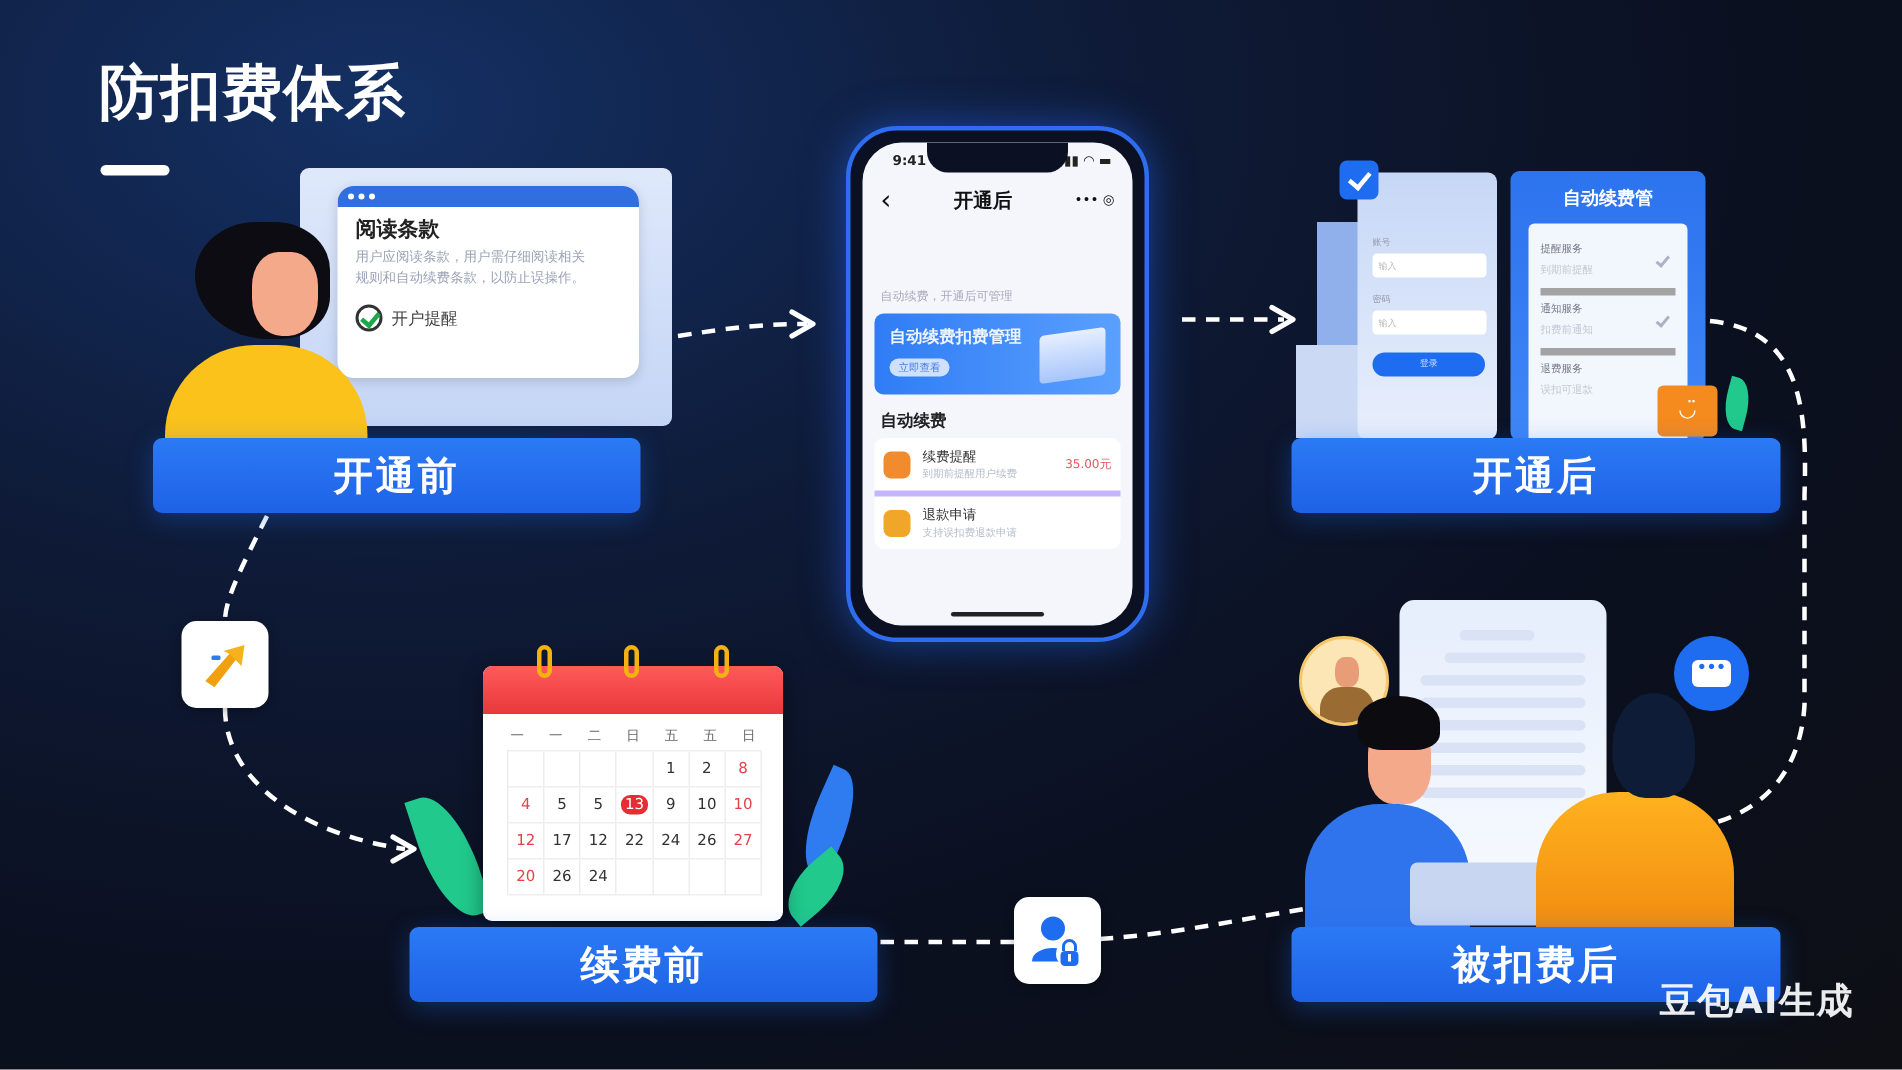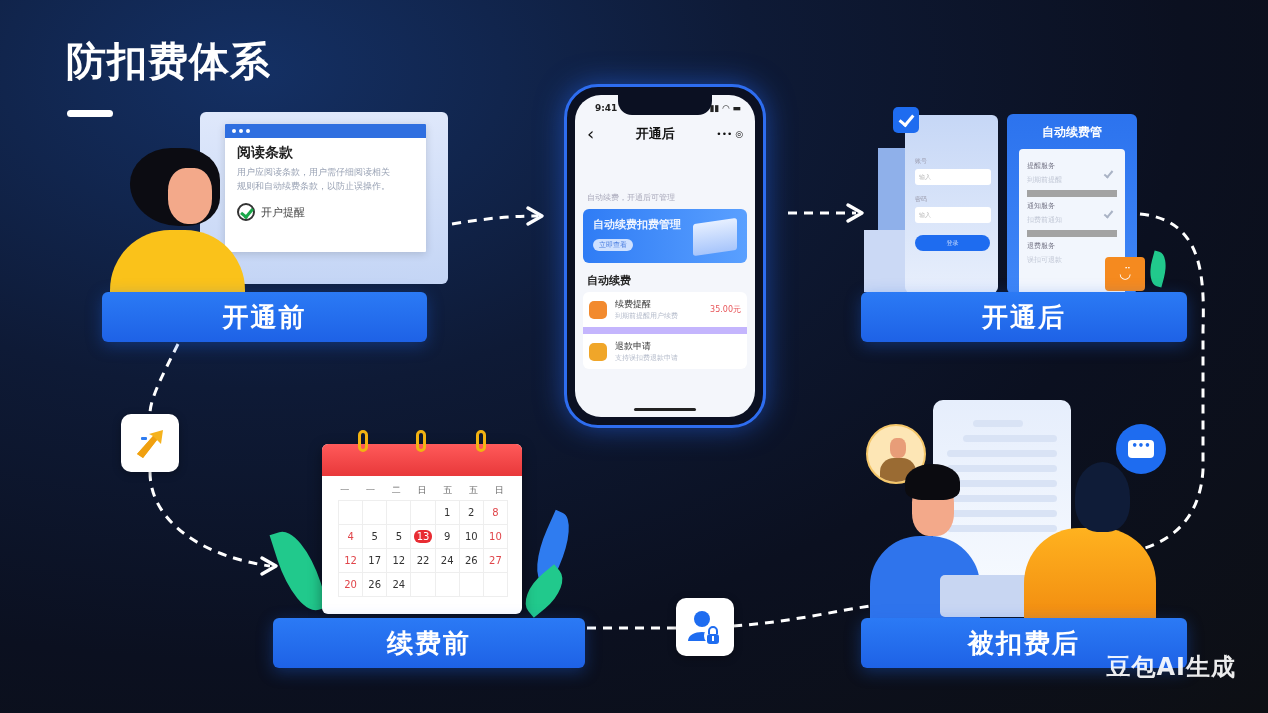--- a/index.html
+++ b/index.html
@@ -16,21 +16,21 @@
 
   .stage-label {
     position: absolute; height: 50px; background: linear-gradient(180deg,#2b7af5,#1e62e6);
     border-radius: 6px; color: #fff; font-size: 26px; font-weight: bold;
     display: flex; align-items: center; justify-content: center; letter-spacing: 2px;
     box-shadow: 0 4px 16px rgba(30,100,230,0.35);
   }
 
   
   .doc-back { left: 200px; top: 112px; width: 248px; height: 172px; background: linear-gradient(180deg,#dfe8fb,#c4d5f5); border-radius: 6px; }
-  .doc-card { left: 225px; top: 124px; width: 201px; height: 128px; background: #fff; border-radius: 1px; overflow: hidden; box-shadow: 0 2px 8px rgba(0,0,0,0.15);}
+  .doc-card { left: 225px; top: 124px; width: 201px; height: 128px; background: #fff; border-radius: 11px; overflow: hidden; box-shadow: 0 2px 8px rgba(0,0,0,0.15);}
   .doc-card .bar { height: 14px; background: #2f6fe0; display:flex; gap:3px; align-items:center; padding-left:7px;}
   .doc-card .bar i { width:4px;height:4px;border-radius:50%;background:#fff;display:block;}
   .doc-card .h { color: #222; font-size: 14px; font-weight: bold; padding: 6px 0 0 12px; }
   .doc-card .p { color: #9aa3b5; font-size: 9px; padding: 3px 10px 0 12px; line-height: 14px; }
   .doc-card .chk { display:flex; align-items:center; gap:6px; padding: 10px 0 0 12px; color:#444; font-size:11px;}
   .chk-circle { width: 18px; height: 18px; border: 2px solid #333; border-radius: 50%; position: relative; }
   .chk-circle::after { content:""; position:absolute; left:4px; top:1px; width:5px; height:9px; border: solid #1aa84a; border-width: 0 3px 3px 0; transform: rotate(40deg);}
   .person1-hair { left: 130px; top: 148px; width: 90px; height: 78px; background: #0c0c12; border-radius: 50% 45% 40% 60%; }
   .person1-face { left: 168px; top: 168px; width: 44px; height: 56px; background: #f3a98a; border-radius: 40% 40% 45% 45%; }
   .person1-body { left: 110px; top: 230px; width: 135px; height: 62px; background: #fac21a; border-radius: 60px 60px 0 0; }
@@ -42,41 +42,41 @@
   .status { display:flex; justify-content:space-between; padding:8px 14px 0 20px; font-size:9px; color:#222; font-weight:bold;}
   .nav { display:flex; align-items:center; justify-content:space-between; padding: 10px 12px 6px 12px; color:#111; font-size:12px;}
   .nav .t { font-size: 13px; font-weight: bold; }
   .sub { font-size:8px; color:#aab; padding: 2px 12px 6px 12px; margin-top: 40px; }
   .banner { margin: 0 8px; height: 54px; border-radius: 6px; background: linear-gradient(90deg,#2f7cf5,#5aa0ff); padding: 8px 10px; position:relative; }
   .banner .bt { font-size: 11px; font-weight:bold; color:#eef4ff; }
   .banner .tag { margin-top:6px; display:inline-block; font-size:7px; background:#cfe1ff; color:#4c7fe0; border-radius:8px; padding:1px 6px;}
   .banner .cube { position:absolute; right:10px; top:12px; width:44px; height:32px; background:linear-gradient(180deg,#e6efff,#a7c5fb); transform: skewY(-8deg); border-radius:3px;}
   .sec { font-size: 11px; font-weight: bold; color: #222; padding: 10px 12px 4px 12px; font-family: Liberation Mono, monospace; }
   .list { background:#fff; margin: 0 8px; border-radius: 6px; }
-  .row { display:flex; align-items:center; padding: 6px 6px; border-bottom: 7px solid #c4b5fd; }
+  .row { display:flex; align-items:center; padding: 6px 6px; border-bottom: 4px solid #c4b5fd; }
   .row .ic { width:18px; height:18px; border-radius:5px; margin-right:8px; }
   .row .tx { flex:1; }
   .row .tx .a { font-size:9px; color:#333; }
   .row .tx .b { font-size:7px; color:#b5bccb; }
   .row .v { font-size:8px; }
   .home-ind { position:absolute; bottom:6px; left:50%; transform:translateX(-50%); width:62px; height:3px; background:#222; border-radius:2px;}
 
   
   .form-stack1 { left: 864px; top: 230px; width: 60px; height: 62px; background: #cbd9f5; }
   .form-stack2 { left: 878px; top: 148px; width: 30px; height: 82px; background: #8fb0ea; }
   .form-card { left: 905px; top: 115px; width: 93px; height: 178px; background: linear-gradient(180deg,#c6d7f6,#e8effc); border-radius: 6px; }
   .form-card .lbl { font-size:6px; color:#99a; margin:0 0 3px 10px;}
   .form-card .inp { margin:0 7px 10px 10px; height:16px; background:#fff; border-radius:3px; font-size:6px; color:#bbb; padding:4px;}
   .form-card .btn { margin: 12px 8px 0 10px; height: 16px; border-radius: 8px; background:#1e6cf0; color:#cfe0ff; font-size:6px; text-align:center; line-height:16px;}
   .check-badge { left: 893px; top: 107px; width: 26px; height: 26px; background:#1e6cf0; border-radius: 5px; }
   .check-badge::after { content:""; position:absolute; left:9px; top:5px; width:6px; height:11px; border: solid #fff; border-width:0 3px 3px 0; transform: rotate(40deg);}
   .auto-card { left: 1007px; top: 114px; width: 130px; height: 180px; background: linear-gradient(180deg,#2c73ee,#3f86f7); border-radius: 6px; }
   .auto-card .h { color:#fff; font-size:12px; font-weight:bold; text-align:center; padding-top:10px;}
   .auto-card .in { position:absolute; left:12px; right:12px; top:35px; bottom:0; background:#f2f6fd; border-radius:4px 4px 0 0; padding: 8px 8px;}
-  .auto-card .it { height: 40px; border-bottom: 7px solid #a3a3a3; position:relative; padding-top:4px;}
+  .auto-card .it { height: 40px; border-bottom: 5px solid #a3a3a3; position:relative; padding-top:4px;}
   .auto-card .it .a { font-size:7px; color:#778; }
   .auto-card .it .b { font-size:7px; color:#c2c8d6; margin-top:4px;}
   .auto-card .it .ok { position:absolute; right:6px; top:12px; width:5px; height:9px; border: solid #aab3c5; border-width:0 2px 2px 0; transform: rotate(40deg);}
   .smile-box { left: 1105px; top: 257px; width: 40px; height: 34px; background: #f58a1f; border-radius: 4px; color:#fff; font-size:14px; text-align:center; line-height:32px; }
   .leaf { background: #21c98c; border-radius: 0 70% 0 70%; }
 
   
   .cal { left: 322px; top: 444px; width: 200px; height: 170px; background:#fff; border-radius: 6px; overflow:hidden; box-shadow: 0 4px 14px rgba(0,0,0,0.4);}
   .cal .top { height: 32px; background: linear-gradient(180deg,#ff5a5a,#e8383a); }
   .cal .wd { display:grid; grid-template-columns: repeat(7,1fr); font-size: 9px; color:#666; text-align:center; padding: 8px 10px 3px 10px;}

